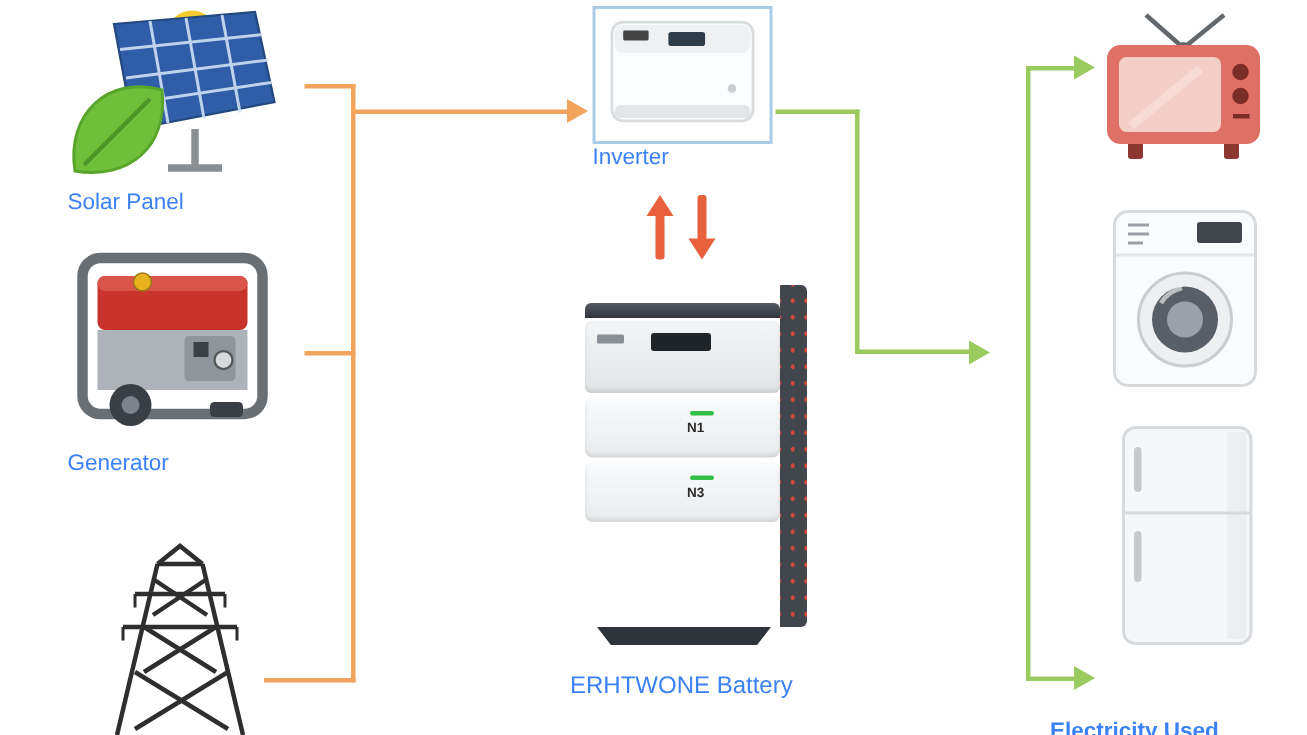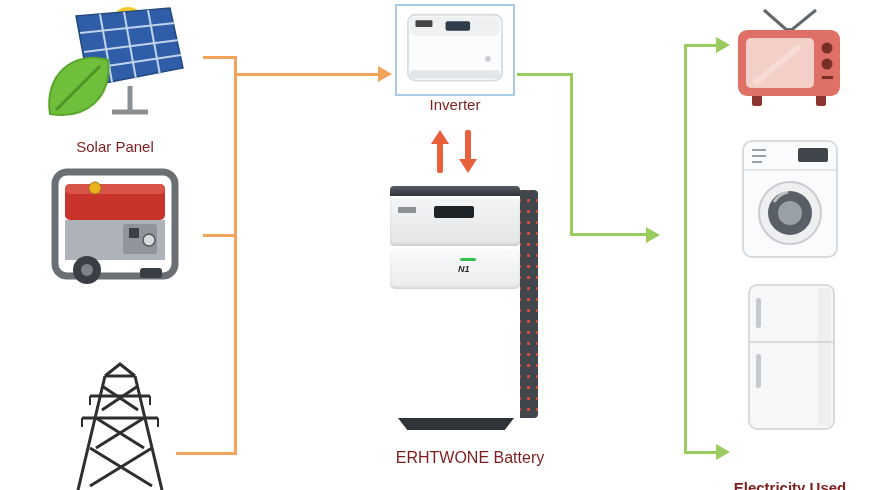--- a/index.html
+++ b/index.html
@@ -1,21 +1,21 @@
 <!DOCTYPE html>
 <html><head>
 <meta charset="utf-8">
 <style>
   html,body { margin:0; padding:0; background:#fff; }
   .canvas {
     position:relative; width:871px; height:490px; overflow:hidden;
     background:#ffffff; font-family:"Liberation Sans", sans-serif;
   }
   .node-label {
-    position:absolute; text-align:center; font-size:15px; color:#7f1d1d;
+    position:absolute; text-align:left; font-size:15px; color:#3b82f6;
   }
   .icon { position:absolute; }
 
   
   .line { position:absolute; }
   .l-orange { background:#F2A45C; }
   .l-green  { background:#9ACB5E; }
   .h3 { height:3px; } .w3 { width:3px; }
 
   .ah-right { position:absolute; width:0; height:0;
@@ -37,21 +37,21 @@
   }
 
   
   .battery { position:absolute; left:390px; top:186px; width:148px; height:246px; }
   .battery-side {
     position:absolute; right:0; top:4px; width:18px; height:228px;
     background-color:#41464C; border-radius:0 4px 4px 0;
     background-image:radial-gradient(circle, #D14A39 1.4px, rgba(0,0,0,0) 1.6px);
     background-size:9px 11px; background-position:4px 5px;
   }
-  .battery-front { position:absolute; left:0; top:0; width:130px;font-style:italic; }
+  .battery-front { position:absolute; left:0; top:16px; width:130px; }
   .battery-cap { height:10px; background:linear-gradient(#565C63,#2F343A); border-radius:4px 4px 0 0; }
   .battery-controller {
     height:48px; margin-top:2px; position:relative; border-radius:4px;
     background:linear-gradient(#F4F5F6,#E2E4E6); box-shadow:inset 0 -2px 3px rgba(0,0,0,0.10);
   }
   .controller-screen { position:absolute; left:44px; top:8px; width:40px; height:12px; background:#1F2428; border-radius:2px; }
   .controller-logo { position:absolute; left:8px; top:9px; width:18px; height:6px; background:#8A9096; border-radius:1px; }
   .battery-module {
     height:40px; margin-top:3px; position:relative; border-radius:5px;
     background:linear-gradient(#FAFBFC,#E9EBED); box-shadow:inset 0 -2px 3px rgba(0,0,0,0.10);
@@ -77,35 +77,36 @@
         <path d="M106 8 L118 73"></path>
       <path d="M38 31 L133 21"></path>
         <path d="M42 50 L137 38"></path>
         <path d="M45 67 L139 53"></path>
     </g>
     <path d="M88 84 L88 108" stroke="#8A8F94" stroke-width="5"></path>
     <path d="M70 110 H106" stroke="#8A8F94" stroke-width="5"></path>
     <path d="M8 112 C2 74 30 48 66 58 C70 96 44 118 8 112 Z" fill="#6FBF3A" stroke="#59A52A" stroke-width="2"></path>
     <path d="M14 108 C30 92 44 78 58 64" stroke="#4E9426" stroke-width="3" fill="none"></path>
   </svg>
-  <div class="node-label" style="left:45px; top:138px; width:140px;">Solar Panel</div>
+  <div class="node-label" style="left:45px; top:126px; width:140px;">Solar Panel</div>
 
   <svg class="icon" style="left:45px; top:158px;" width="140" height="138" viewBox="0 0 140 138">
     <rect x="10" y="14" width="120" height="104" rx="12" fill="none" stroke="#6A6F74" stroke-width="7"></rect>
     <rect x="20" y="26" width="100" height="36" rx="5" fill="#C8342C"></rect>
     <rect x="20" y="26" width="100" height="10" rx="5" fill="#D9554B"></rect>
     <circle cx="50" cy="30" r="6" fill="#E9B31F" stroke="#9A7714" stroke-width="1"></circle>
     <rect x="20" y="62" width="100" height="40" fill="#AEB3B9"></rect>
     <rect x="78" y="66" width="34" height="30" rx="3" fill="#8F959B"></rect>
     <rect x="84" y="70" width="10" height="10" fill="#3B4046"></rect>
     <circle cx="104" cy="82" r="6" fill="#D7DADD" stroke="#555555" stroke-width="1.5"></circle>
     <circle cx="42" cy="112" r="14" fill="#3A3F45"></circle>
     <circle cx="42" cy="112" r="6" fill="#7D838A"></circle>
     <rect x="95" y="110" width="22" height="10" rx="3" fill="#3A3F45"></rect>
   </svg>
+  <div class="node-label" style="left:45px; top:300px; width:140px;">Generator</div>
 
   <svg class="icon" style="left:60px; top:362px;" width="120" height="130" viewBox="0 0 120 130">
     <g stroke="#2E2E2E" stroke-width="3" fill="none">
       <path d="M45 14 L18 128"></path>
         <path d="M75 14 L102 128"></path>
       <path d="M45 14 H75"></path>
         <path d="M45 14 L60 2 L75 14"></path>
       <path d="M30 34 H90"></path>
         <path d="M22 56 H98"></path>
       <path d="M42 24 L78 48 M78 24 L42 48"></path>
@@ -146,20 +147,24 @@
     <div class="battery-front">
       <div class="battery-cap"></div>
       <div class="battery-controller">
         <span class="controller-logo"></span>
         <span class="controller-screen"></span>
       </div>
       <div class="battery-module">
         <span class="module-led"></span>
         <span class="module-label">N1</span>
       </div>
+      <div class="battery-module">
+        <span class="module-led"></span>
+        <span class="module-label">N3</span>
+      </div>
     </div>
     <div class="battery-base"></div>
   </div>
   <div class="node-label" style="left:380px; top:449px; width:180px; font-size:16px;">ERHTWONE Battery</div>
 
   <div class="line l-green h3" style="left:517px; top:73px; width:56px;"></div>
   <div class="line l-green w3" style="left:570px; top:73px; height:163px;"></div>
   <div class="line l-green h3" style="left:570px; top:233px; width:78px;"></div>
   <div class="ah-right ah-green" style="left:646px; top:227px;"></div>
   <div class="line l-green w3" style="left:684px; top:44px; height:410px;"></div>

